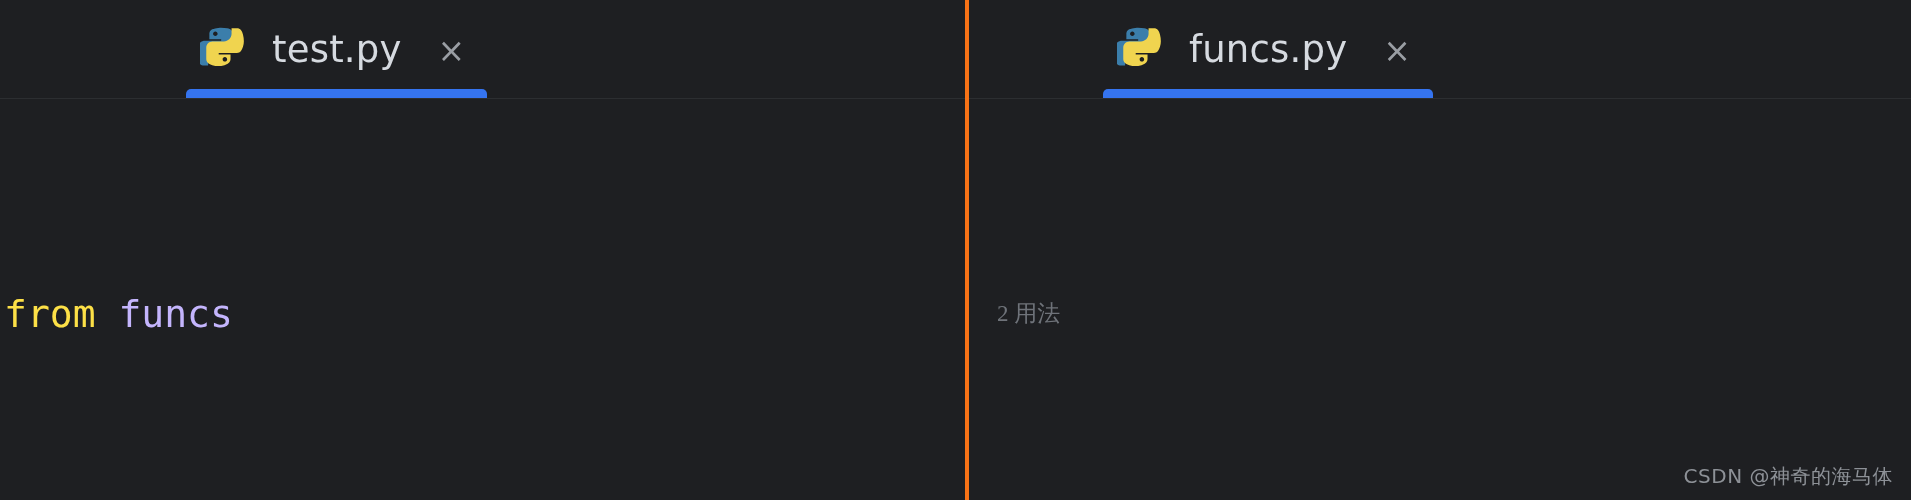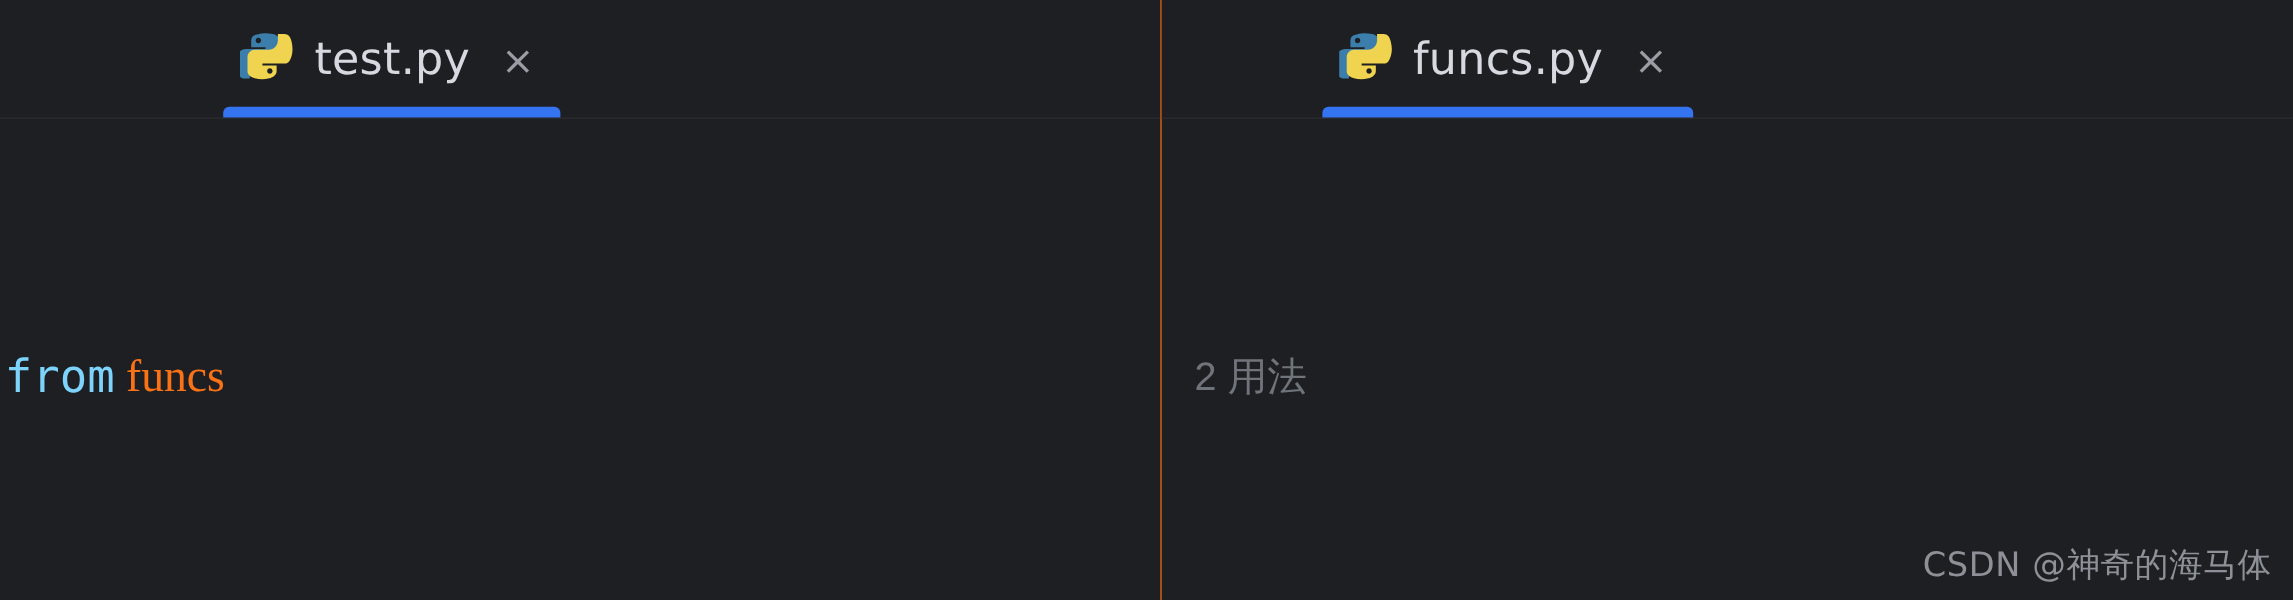--- a/index.html
+++ b/index.html
@@ -25,41 +25,41 @@
   }
   .editor-pane {
     position: relative;
     height: 100%;
     display: flex;
     flex-direction: column;
     background: #1e1f22;
     overflow: hidden;
   }
   .pane-left  { width: 967px; }
-  .pane-right { width: 944px; border-left: 1px solid #f97316; }
+  .pane-right { width: 944px; border-left: 4px solid #f97316; }
 
   
   .tab-bar {
     position: relative;
     height: 98px;
     flex: 0 0 98px;
     display: flex;
     align-items: center;
     background: #1e1f22;
     border-bottom: 1px solid #2c2e31;
   }
   .pane-left  .tab-bar { padding-left: 186px; }
   .pane-right .tab-bar { padding-left: 134px; }
 
   .tab {
     position: relative;
     height: 98px;
     display: flex;
     align-items: center;
-    gap: 18px;
+    gap: 28px;
     padding: 0 22px 0 14px;
     box-sizing: border-box;
     cursor: default;
   }
   .tab .tab-underline {
     position: absolute;
     left: 0; right: 0;
     bottom: 0;
     height: 9px;
     border-radius: 5px 5px 0 0;
@@ -95,41 +95,41 @@
     line-height: 58px;
     white-space: pre;
     color: #bcbec4;
   }
   .pane-left  .code-area { padding-left: 4px; }
   .pane-right .code-area { padding-left: 28px; }
 
   .code-line { height: 58px; display: flex; align-items: center; }
 
   
-  .tok-kw      { color: #7dd3fc; }            
-  .tok-plain   { color: #f97316; font-family: Liberation Serif, serif; }
+  .tok-kw      { color: #fde047; }            
+  .tok-plain   { color: #c4b5fd; }
 
   
   .code-vision {
     color: #6f737a;
-    font-family: Liberation Sans, sans-serif;
-    font-size: 33px;
+    font-family: Liberation Serif, serif;
+    font-size: 23px;
     height: 58px;
     display: flex;
     align-items: center;
   }
 
   
   .watermark {
     position: absolute;
     right: 18px;
     bottom: 10px;
     color: #8d9197;
     font-family: "DejaVu Sans", "Liberation Sans", sans-serif;
-    font-size: 28px;
+    font-size: 20px;
     letter-spacing: 0.5px;
     user-select: none;
   }
 </style>
 </head>
 <body>
 
 <div class="ide-root">
 
   <div class="editor-pane pane-left">

